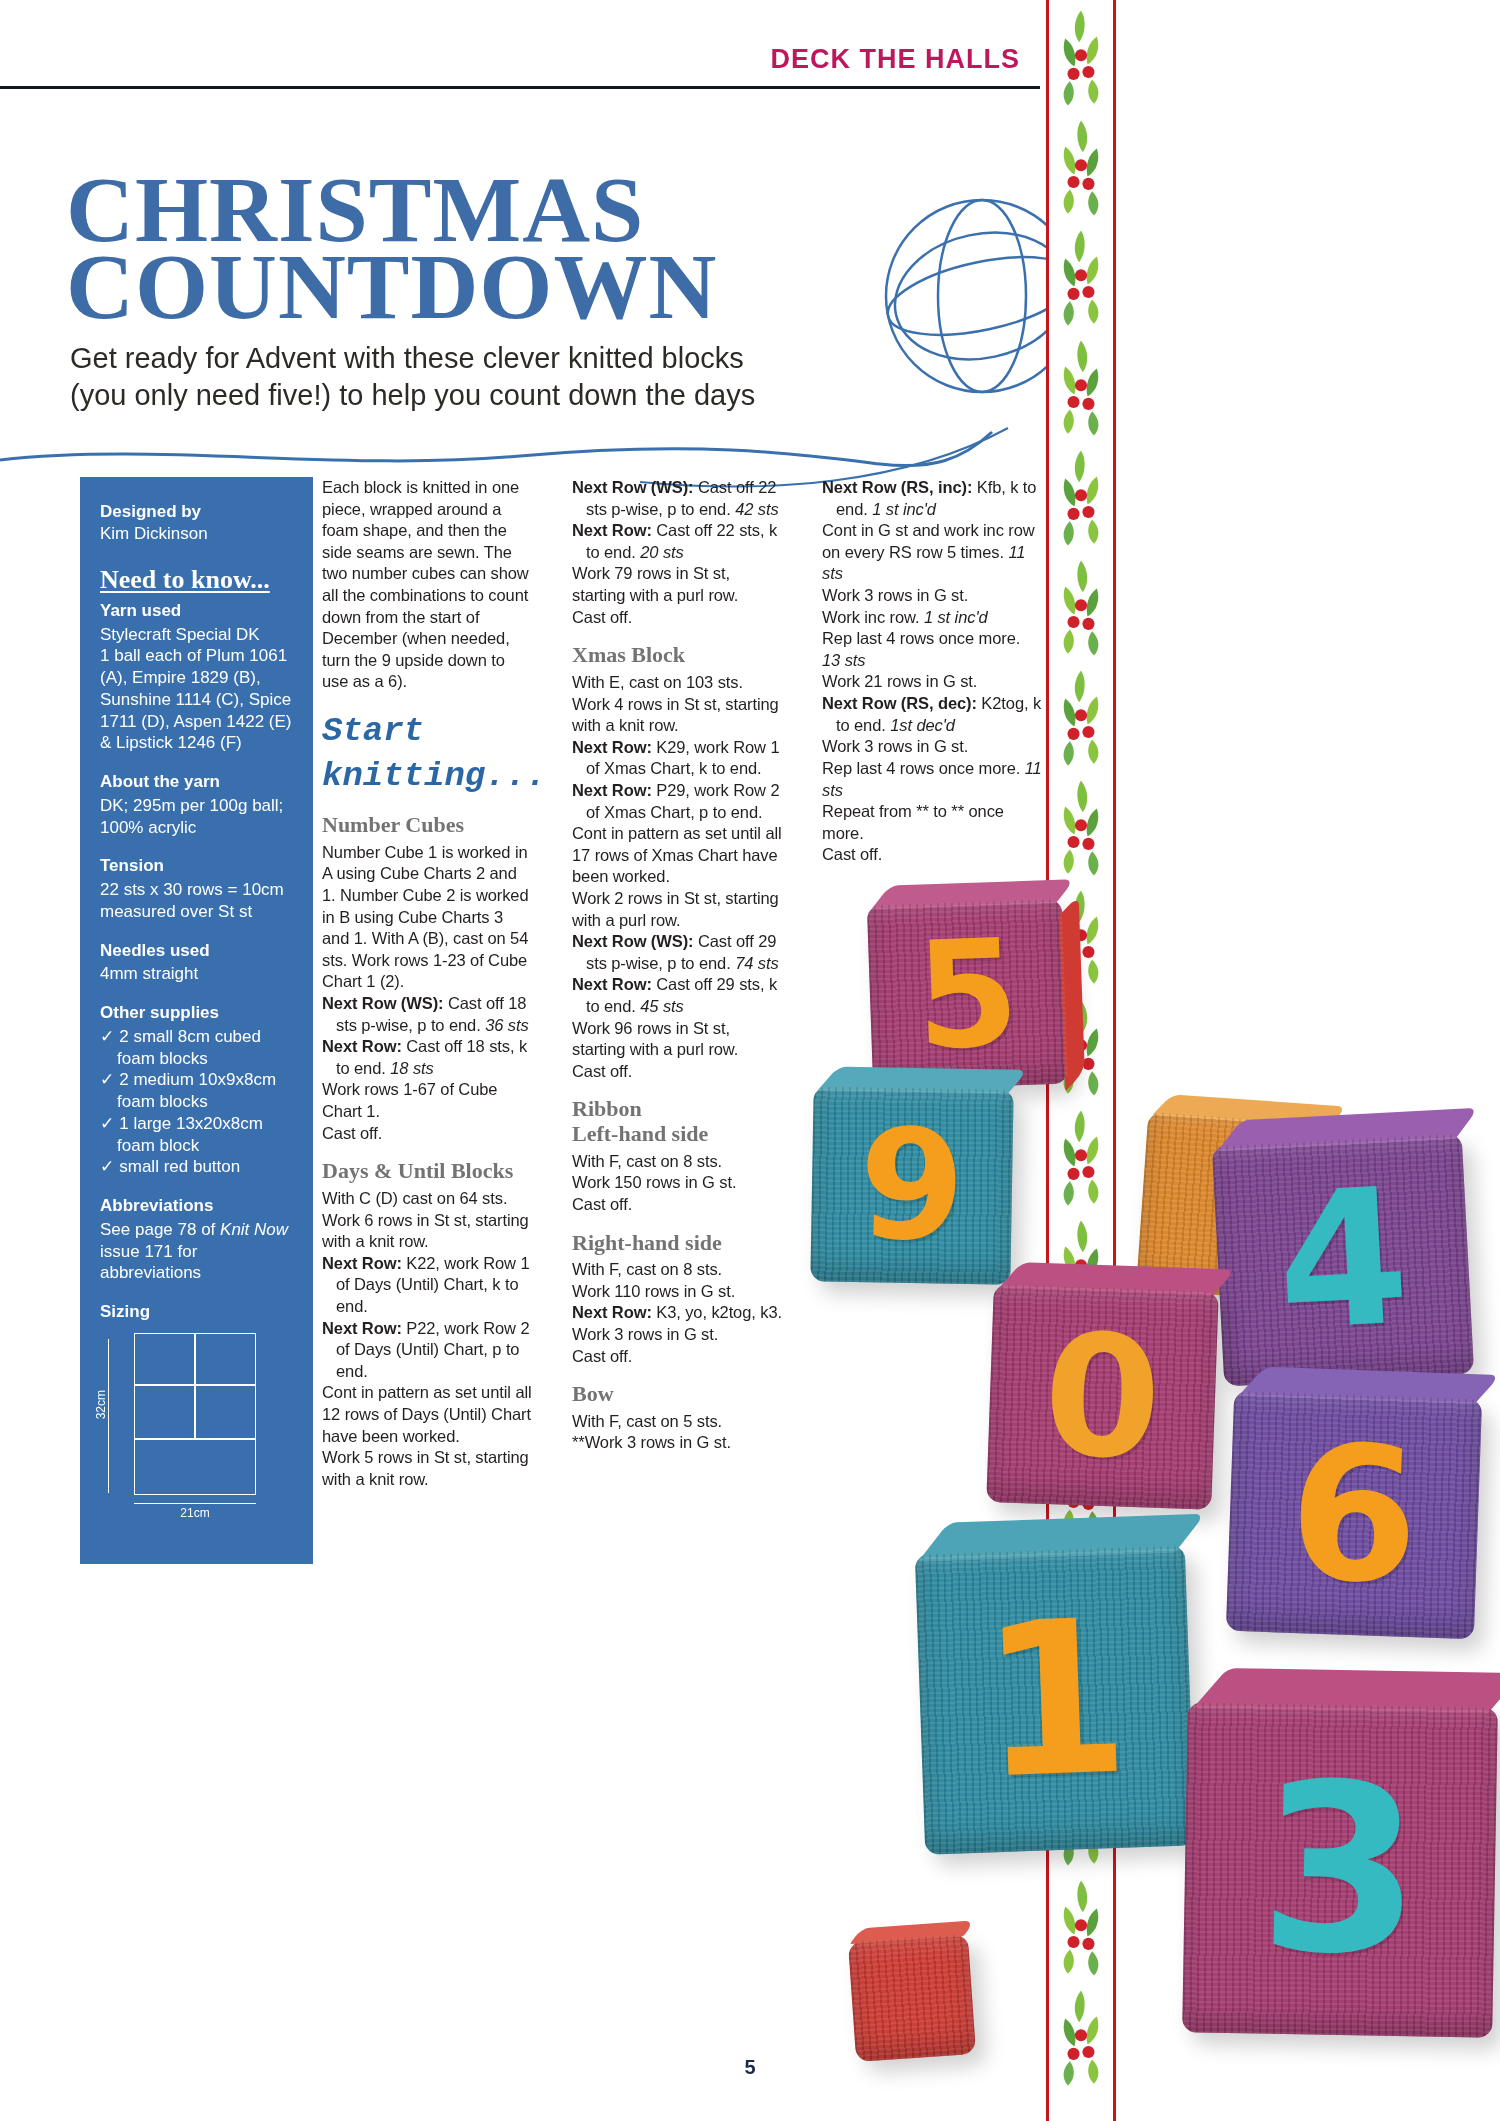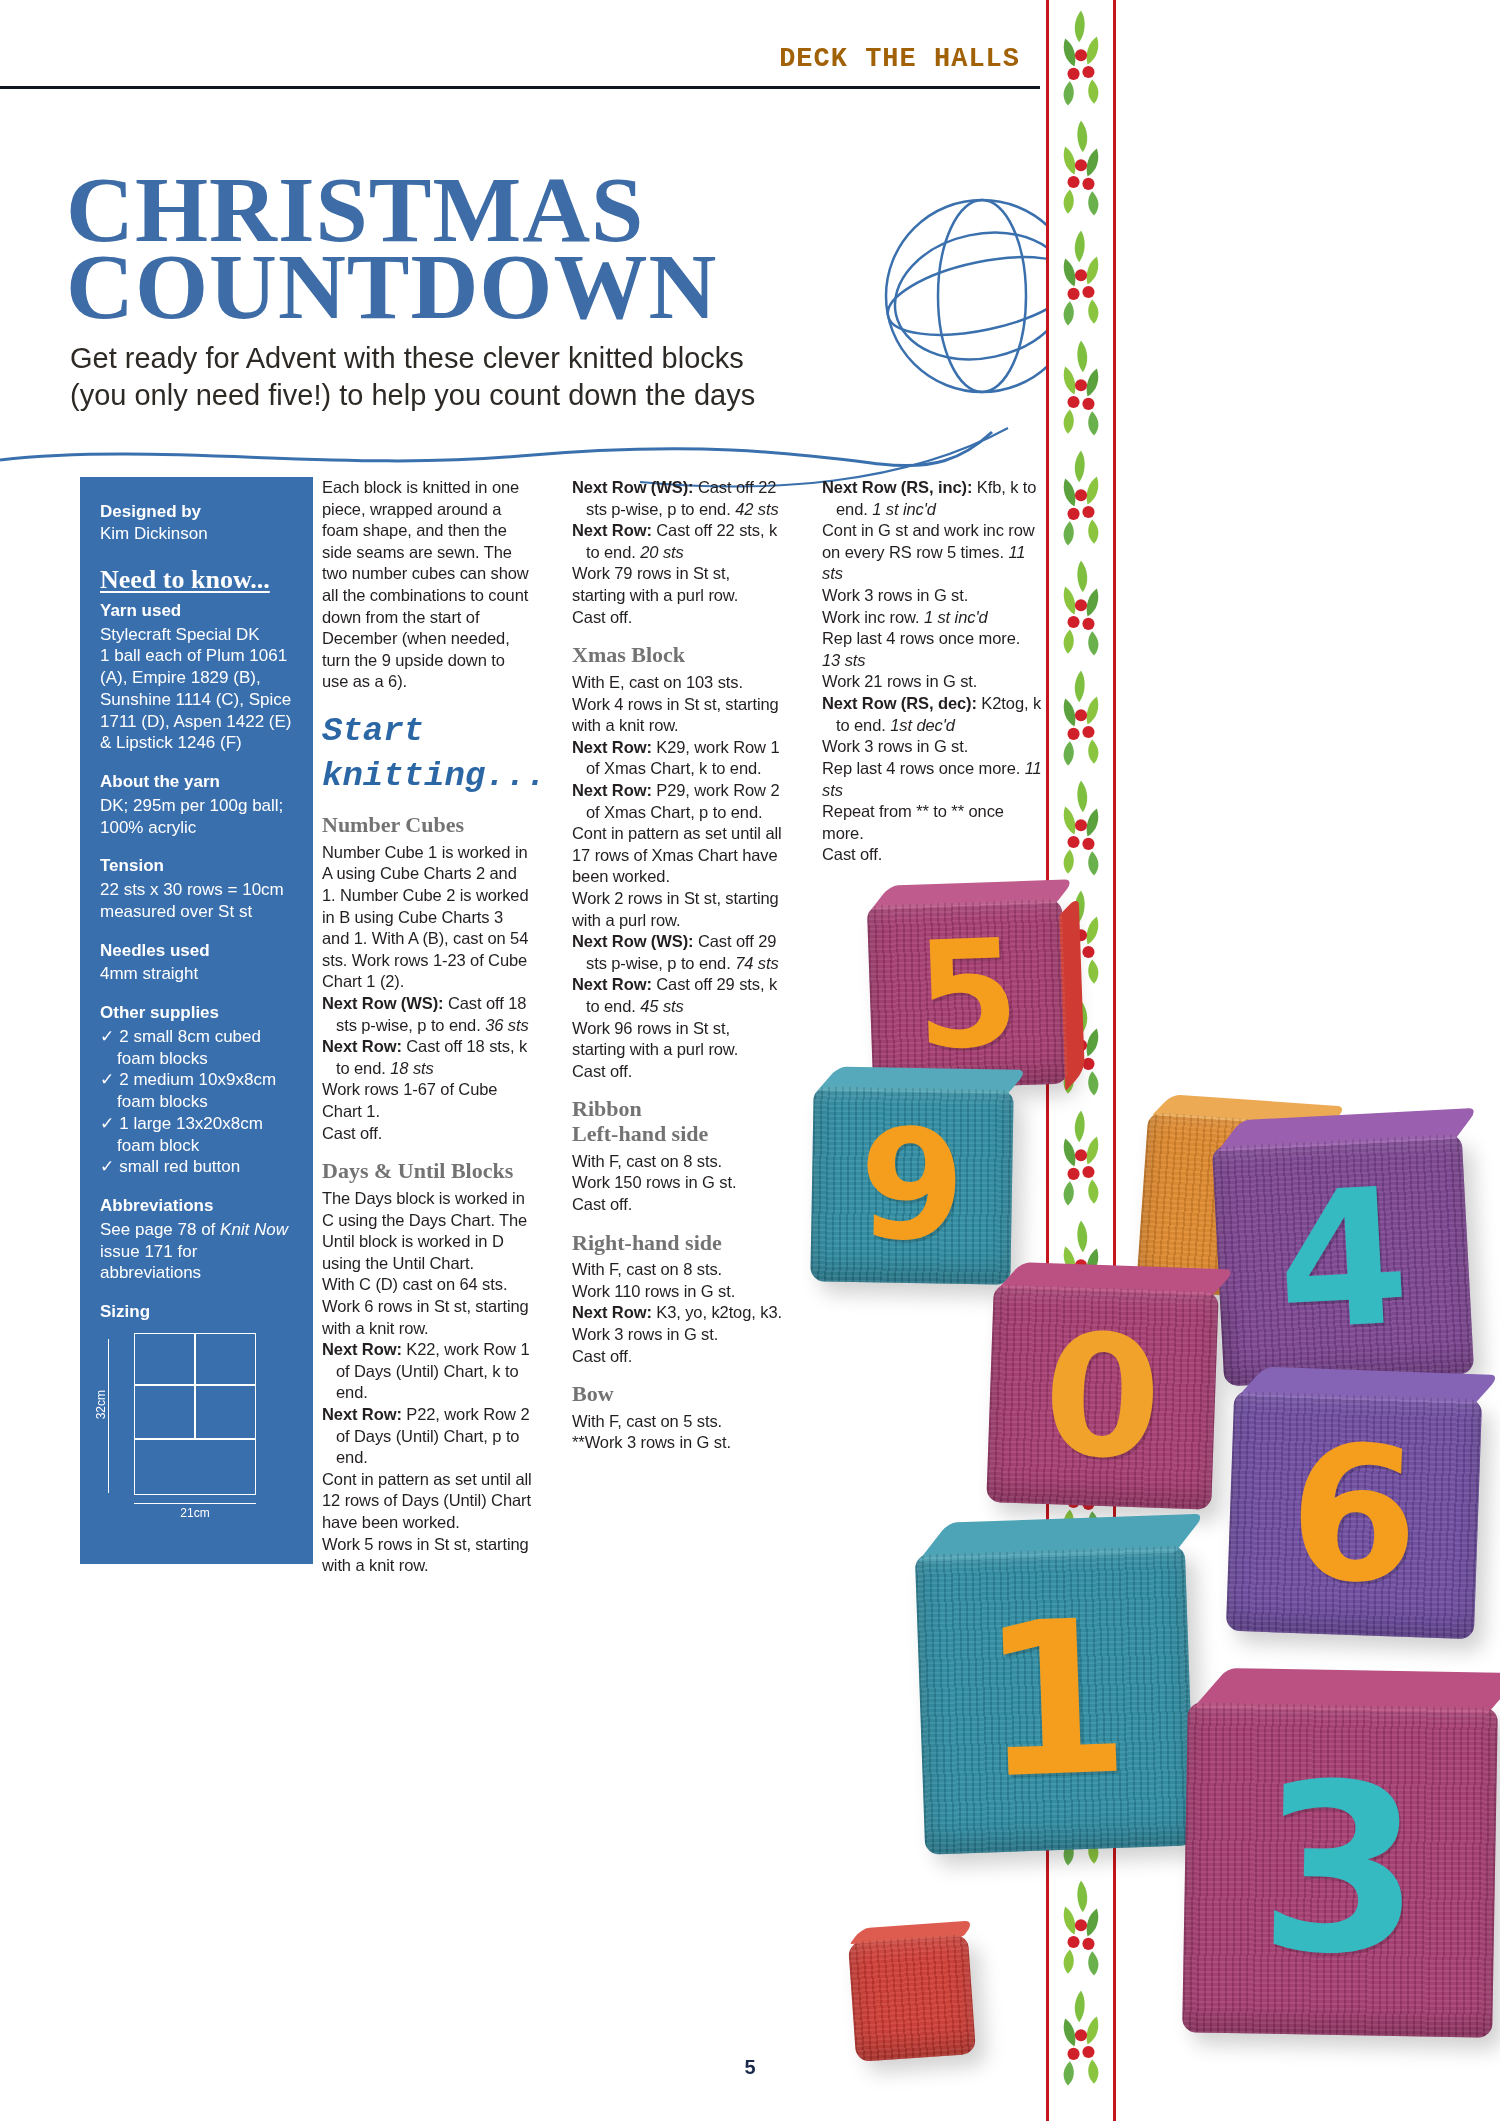--- a/index.html
+++ b/index.html
@@ -1,22 +1,22 @@
 <!DOCTYPE html>
 <html><head>
 <meta charset="utf-8">
 <style>
   *{margin:0;padding:0;box-sizing:border-box;}
   html,body{background:#9a9a9a;}
   #page{position:relative;width:1500px;height:2121px;background:#ffffff;margin:0 auto;
         font-family:"Liberation Sans",sans-serif;color:#231f20;overflow:hidden;}
 
   
-  .kicker{position:absolute;top:44px;right:480px;font-family:Liberation Mono, monospace;
-          font-weight:bold;font-size:27px;letter-spacing:1px;color:#a16207;}
+  .kicker{position:absolute;top:44px;right:480px;font-family:Liberation Sans, sans-serif;
+          font-weight:bold;font-size:27px;letter-spacing:1px;color:#be185d;}
   .rule{position:absolute;top:86px;left:0;width:1040px;height:3px;background:#10161f;}
 
   
   .title{position:absolute;left:66px;top:162px;font-family:"Liberation Serif",serif;
          font-weight:bold;color:#3d6ca6;line-height:1;letter-spacing:1px;}
   .title .t1{font-size:94px;}
   .title .t2{font-size:94px;margin-top:-17px;}
   .intro{position:absolute;left:70px;top:340px;font-size:29px;line-height:1.26;color:#2d2a26;}
 
   
@@ -191,21 +191,20 @@
   <div class="col col-1">
       <p class=""><span class="seg-r">Each block is knitted in one piece, wrapped around a foam shape, and then the side seams are sewn. The two number cubes can show all the combinations to count down from the start of December (when needed, turn the 9 upside down to use as a 6).</span></p>
       <div class="start-knitting">Start knitting...</div>
       <div class="sub-heading">Number Cubes</div>
       <p class=""><span class="seg-r">Number Cube 1 is worked in A using Cube Charts 2 and 1. Number Cube 2 is worked in B using Cube Charts 3 and 1. With A (B), cast on 54 sts. Work rows 1-23 of Cube Chart 1 (2).</span></p>
       <p class="hang"><span class="seg-b">Next Row (WS): </span><span class="seg-r">Cast off 18 sts p-wise, p to end. </span><span class="seg-i">36 sts</span></p>
       <p class="hang"><span class="seg-b">Next Row: </span><span class="seg-r">Cast off 18 sts, k to end. </span><span class="seg-i">18 sts</span></p>
       <p class=""><span class="seg-r">Work rows 1-67 of Cube Chart 1.</span></p>
       <p class=""><span class="seg-r">Cast off.</span></p>
       <div class="sub-heading">Days &amp; Until Blocks</div>
-      <p class=""><span class="seg-r">The Days block is worked in C using the Days Chart. The Until block is worked in D using the Until Chart.</span></p>
       <p class=""><span class="seg-r">With C (D) cast on 64 sts.</span></p>
       <p class=""><span class="seg-r">Work 6 rows in St st, starting with a knit row.</span></p>
       <p class="hang"><span class="seg-b">Next Row: </span><span class="seg-r">K22, work Row 1 of Days (Until) Chart, k to end.</span></p>
       <p class="hang"><span class="seg-b">Next Row: </span><span class="seg-r">P22, work Row 2 of Days (Until) Chart, p to end.</span></p>
       <p class=""><span class="seg-r">Cont in pattern as set until all 12 rows of Days (Until) Chart have been worked.</span></p>
       <p class=""><span class="seg-r">Work 5 rows in St st, starting with a knit row.</span></p>
     </div>
   <div class="col col-2">
       <p class="hang"><span class="seg-b">Next Row (WS): </span><span class="seg-r">Cast off 22 sts p-wise, p to end. </span><span class="seg-i">42 sts</span></p>
       <p class="hang"><span class="seg-b">Next Row: </span><span class="seg-r">Cast off 22 sts, k to end. </span><span class="seg-i">20 sts</span></p>

